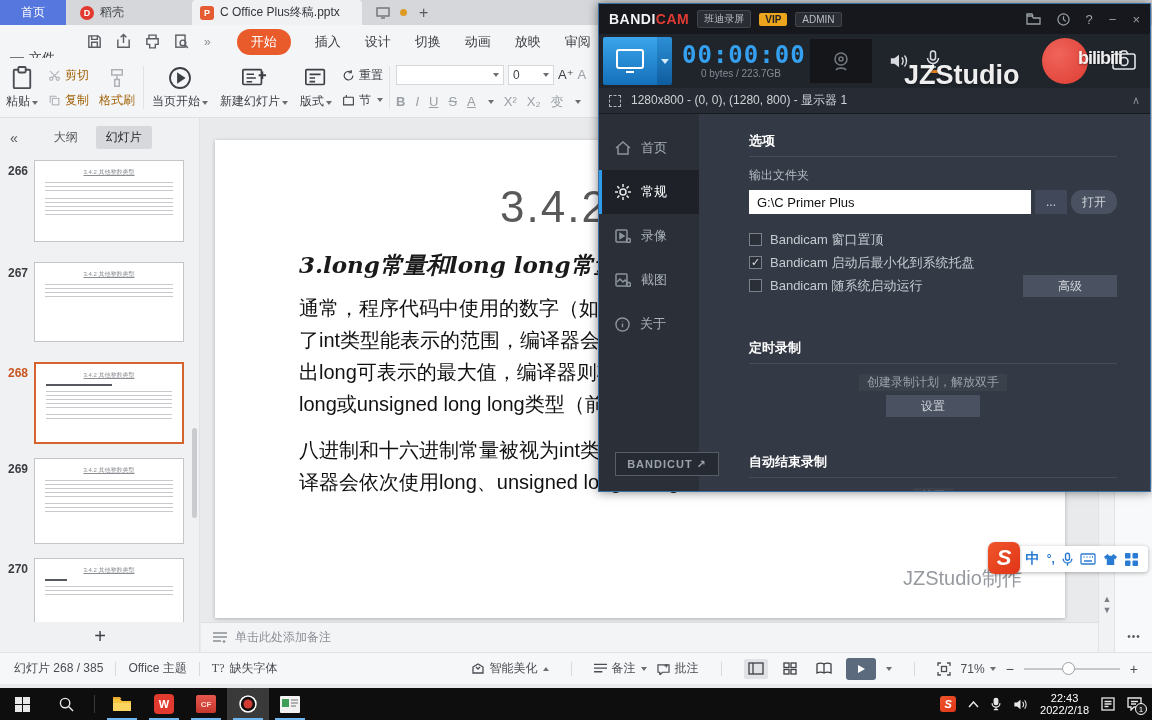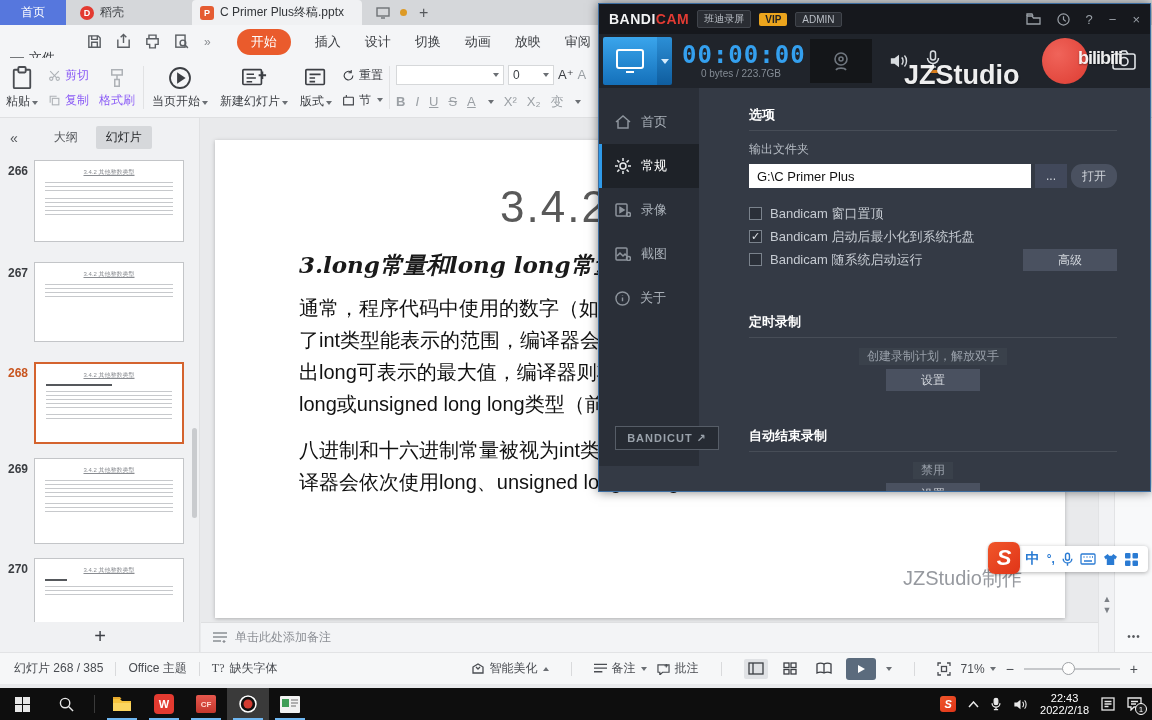--- a/index.html
+++ b/index.html
@@ -26,21 +26,21 @@
   .more-gl { color:#8a8d92; font-size:12px; padding:0 12px 0 4px; }
   .menus { display:flex; align-items:center; gap:24px; margin-left:14px; }
   .menu-pill { background:#ea5b2c; color:#fff; padding:4px 14px; border-radius:13px; }
   .ribbon2 { position:absolute; left:0; top:58px; width:1152px; height:60px; background:#f4f5f7; border-bottom:1px solid #dfe0e2; display:flex; align-items:stretch; color:#3c3f44; font-size:12px; }
   .rgroup { display:flex; align-items:center; padding:0 6px; }
   .rsep { width:1px; background:#e1e2e4; margin:8px 2px; }
   .bigbtn { display:flex; flex-direction:column; align-items:center; justify-content:center; gap:3px; padding:0 6px; color:#3c3f44; }
   .bigbtn .lbl { white-space:nowrap; }
   .smallcol { display:flex; flex-direction:column; justify-content:center; gap:8px; padding:0 4px; }
   .smallbtn { display:flex; align-items:center; gap:4px; white-space:nowrap; }
-  .grayed { color:#8b5cf6;justify-content:center; }
+  .grayed { color:#a16207;justify-content:center; }
   .caret { display:inline-block; width:0; height:0; border-left:3px solid transparent; border-right:3px solid transparent; border-top:4px solid #6b6f74; margin-left:2px; }
   .combo { background:#fff; border:1px solid #d6d8da; height:20px; display:flex; align-items:center; justify-content:space-between; padding:0 4px; }
   .fmtrow { display:flex; align-items:center; gap:10px; color:#9ba0a5; font-size:13px; }
   .fmtrow .u { text-decoration:underline; }
   .fmtrow .s { text-decoration:line-through; }
 
   
   .leftpanel { position:absolute; left:0; top:118px; width:200px; height:534px; background:#f0f1f3; border-right:1px solid #e0e1e3; overflow:hidden; }
   .lp-head { display:flex; align-items:center; gap:18px; padding:8px 10px 6px 10px; font-size:12px; color:#55585c; }
   .lp-tab-active { background:#d6d8db; padding:3px 10px; border-radius:2px; color:#26282b; }
@@ -159,21 +159,21 @@
 <div id="screen">
 
   <div class="tabbar">
     <div class="tab-home">首页</div>
     <div class="tab-docer">
       <span class="docer-ico">D</span>
       <span>稻壳</span>
     </div>
     <div class="tab-doc">
       <span class="ppt-ico">P</span>
-      <span>C Primer Plus终稿.pptx</span>
+      <span>C Office Plus终稿.pptx</span>
     </div>
     <div class="tab-extra">
       <span>
         <svg width="14" height="12" viewBox="0 0 14 12">
             <rect x="1" y="1" width="12" height="8" fill="none" stroke="#6e7276" stroke-width="1.4"></rect>
             <path d="M5 11h4" stroke="#6e7276" stroke-width="1.4"></path>
           </svg>
       </span>
       <span class="dot-unsaved"></span>
     </div>
@@ -551,20 +551,25 @@
       <div class="bc-rec"></div>
       <div class="bc-shot">
         <svg width="24" height="20" viewBox="0 0 24 20" fill="none" stroke="#dfe3e7" stroke-width="1.6">
             <rect x="1" y="4" width="22" height="15" rx="2"></rect>
             <path d="M8 4l2-3h4l2 3"></path>
             <circle cx="12" cy="11.5" r="4"></circle>
           </svg>
       </div>
       <div class="wm-jz">JZStudio</div>
       <div class="wm-bili">bilibili</div>
+    </div>
+    <div class="bc-targetbar">
+      <span class="dashed-ico"></span>
+      <span>1280x800 - (0, 0), (1280, 800) - 显示器 1</span>
+      <span class="bc-collapse">∧</span>
     </div>
     <div class="bc-body">
       <div class="bc-side">
         <div class="bc-item">
           <svg class="ic" width="16" height="14" viewBox="0 0 16 14" fill="none" stroke="currentColor" stroke-width="1.5">
               <path d="M1 7L8 1l7 6M3 6v7h10V6"></path>
             </svg>
           <span>首页</span>
         </div>
         <div class="bc-item active">

